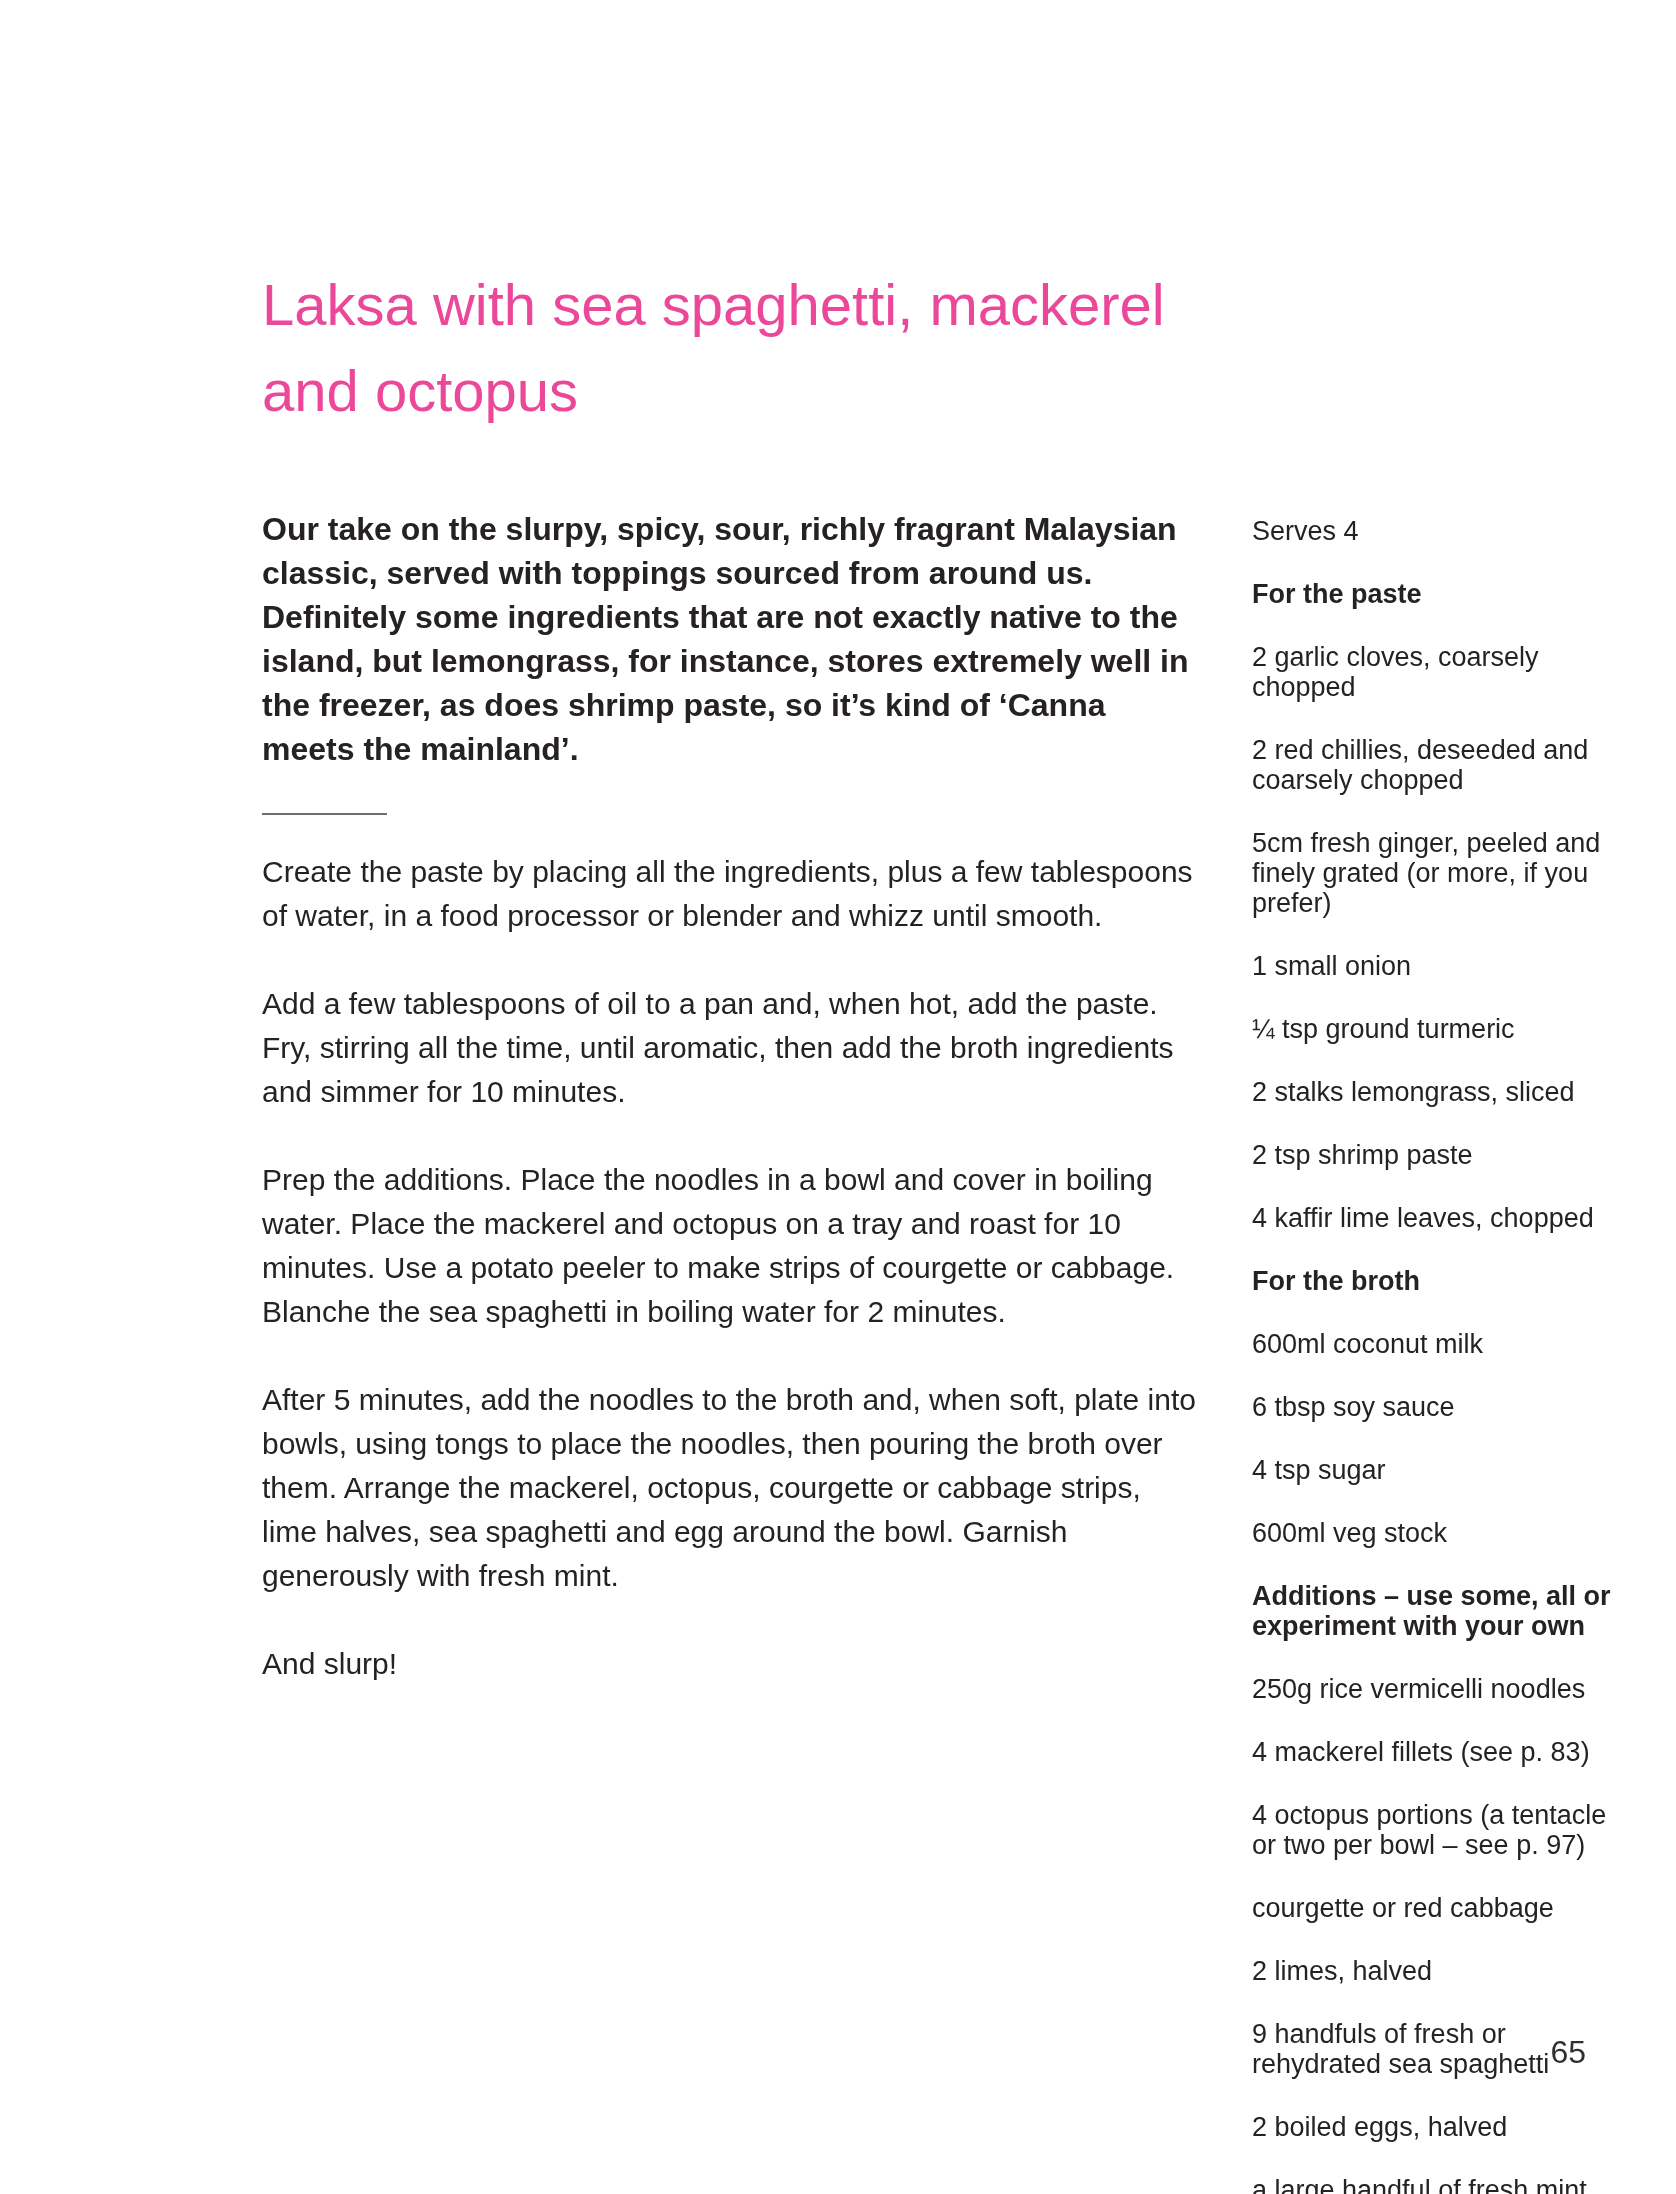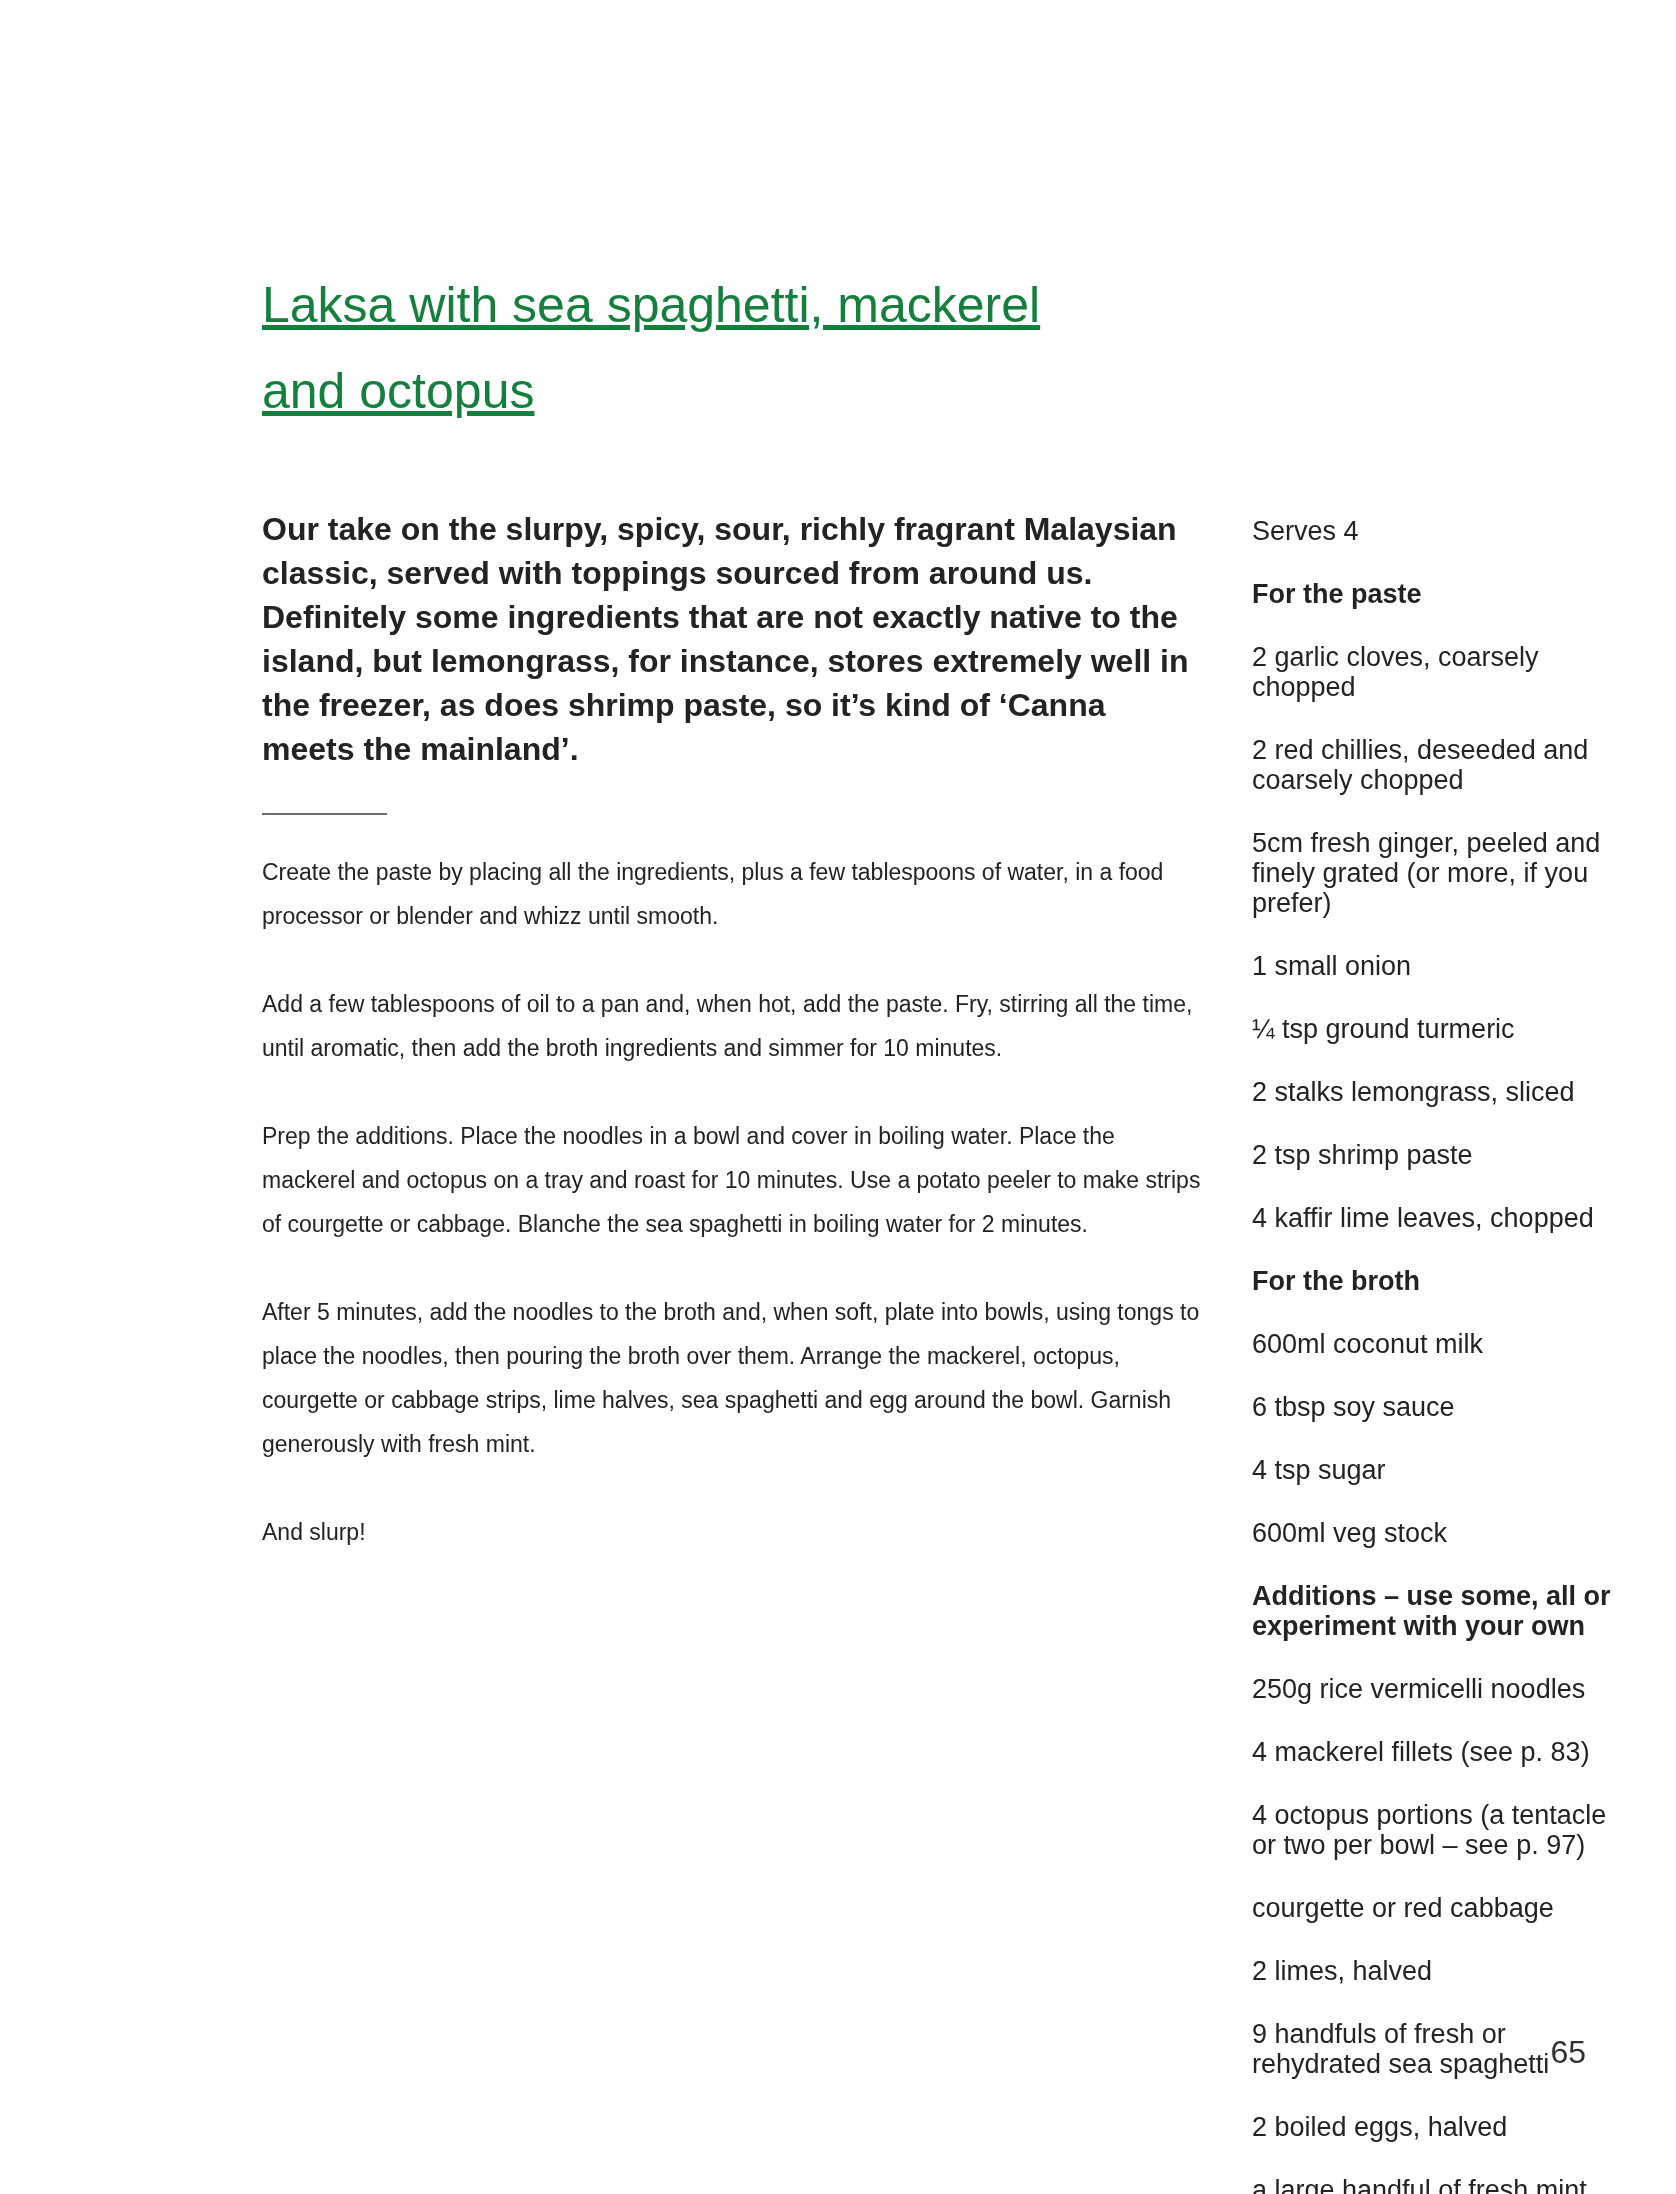--- a/index.html
+++ b/index.html
@@ -20,43 +20,42 @@
 
   
   .left-col {
     position: absolute;
     left: 262px;
     top: 262px;
     width: 940px;
   }
   .title {
     margin: 0;
-    font-size: 50px;
+    font-size: 58px;
     line-height: 86px;
     font-weight: 300;
-    color: #15803d;
-    text-decoration: underline;
+    color: #ec4899;
   }
   .title-line { display: block; }
 
   .intro {
     margin: 73px 7px 0 0;
     font-size: 32px;
     line-height: 44px;
     font-weight: 700;
   }
   .divider {
     margin-top: 42px;
     width: 125px;
     height: 2.3px;
     background: #6d6e71;
   }
   .method {
     margin: 44px 0 0 0;
-    font-size: 23px;
+    font-size: 30px;
     line-height: 44px;
     font-weight: 300;
   }
   .method.first { margin-top: 35px; }
 
   
   .right-col {
     position: absolute;
     left: 1252px;
     top: 516px;

